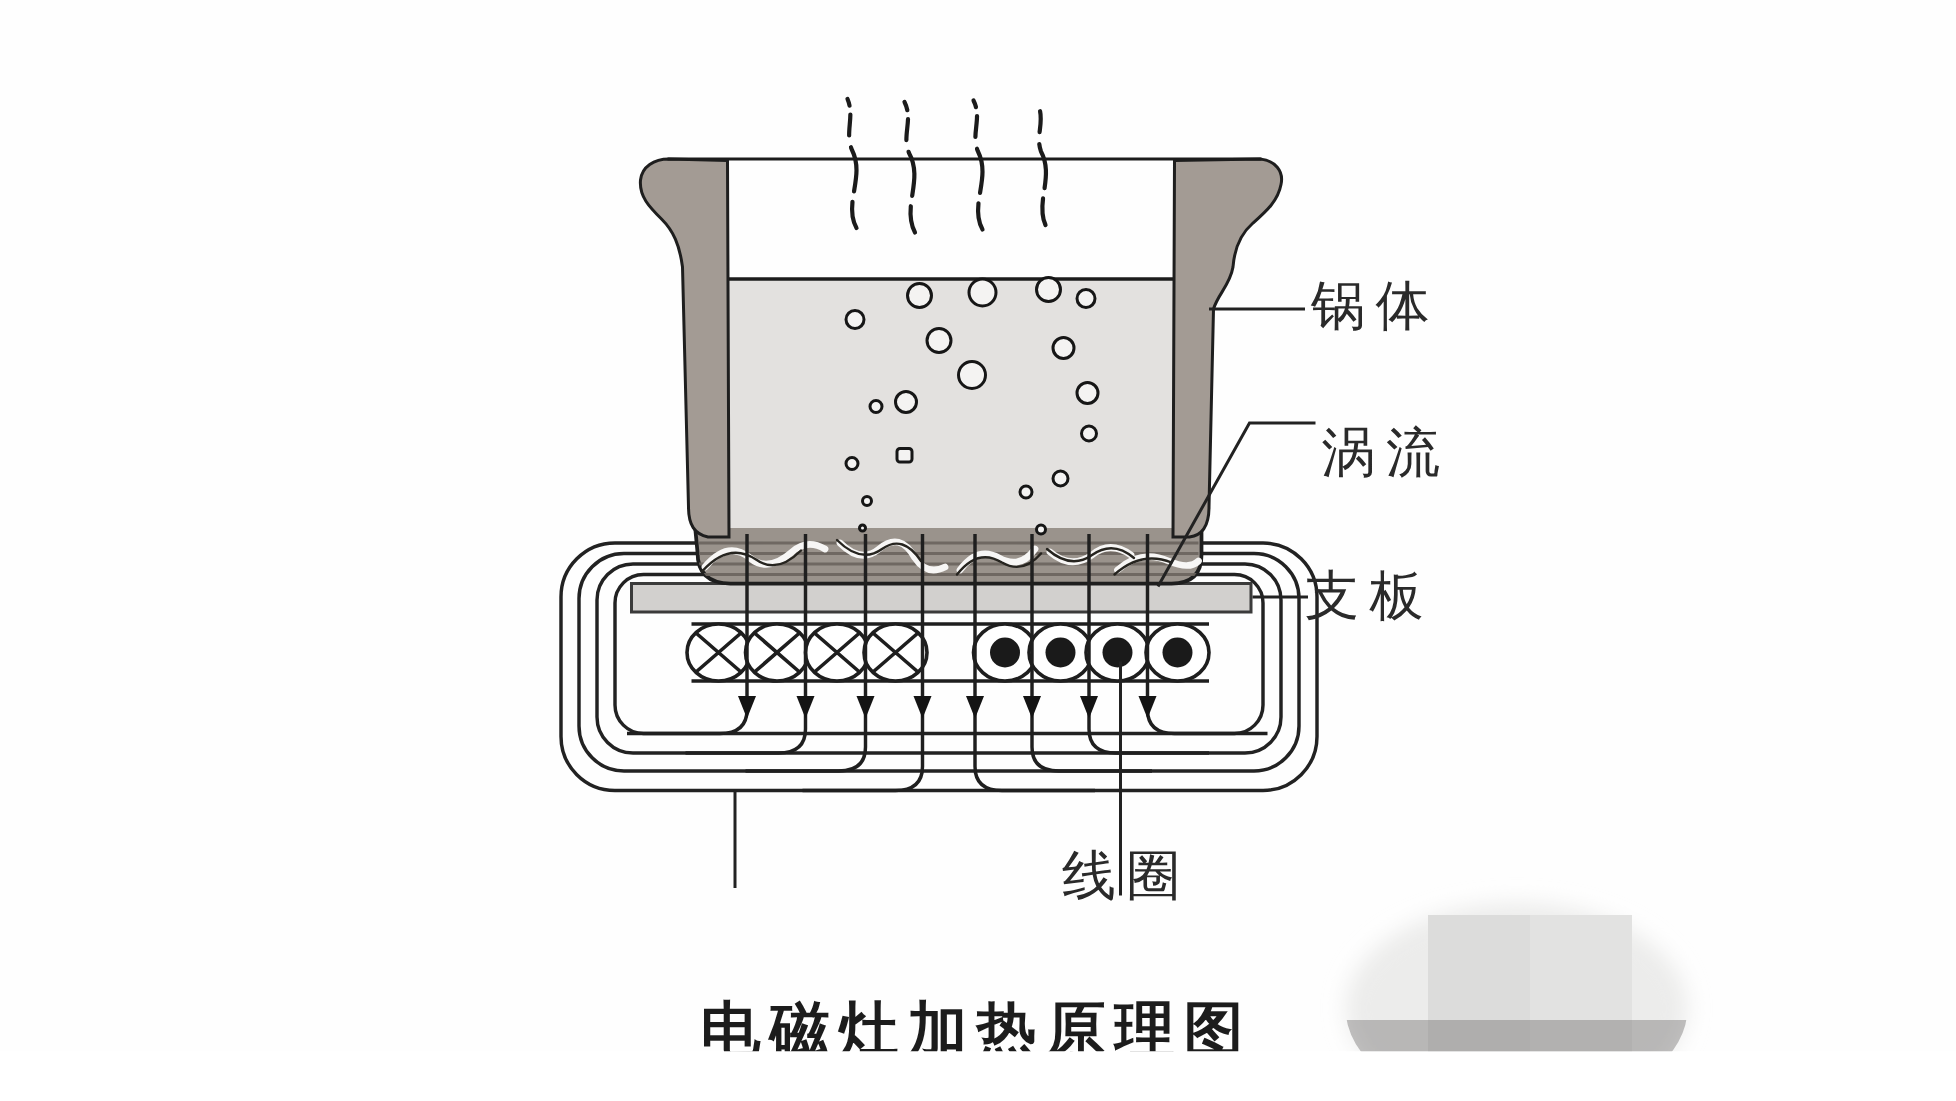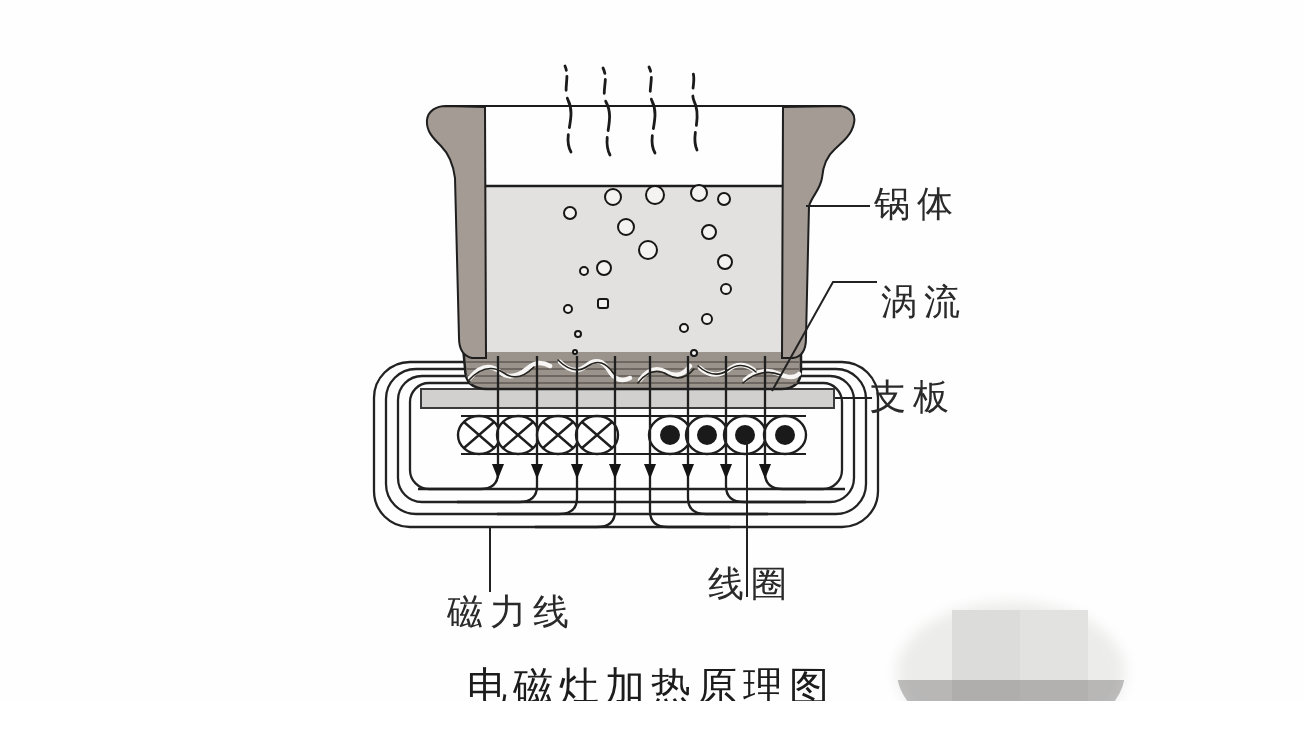--- a/index.html
+++ b/index.html
@@ -6,21 +6,21 @@
   #stage{
     position:relative;width:1304px;height:701px;background:#fefefe;
     font-family:"Liberation Sans","DejaVu Sans",sans-serif;overflow:hidden;
   }
   #art{position:absolute;left:0;top:0;}
   .lbl{
     position:absolute;color:#2a2a2a;font-size:36px;line-height:1.1;
     letter-spacing:7px;white-space:nowrap;user-select:none;
   }
   .title{
-    position:absolute;color:#1c1c1c;font-size:40px;font-weight:normal;
+    position:absolute;color:#1c1c1c;font-size:40px;font-weight:bold;
     letter-spacing:6px;white-space:nowrap;user-select:none;
   }
 </style>
 </head>
 <body>
 
 <div id="stage">
 
   <svg id="art" width="1304" height="734" viewBox="0 0 1304 734">
 
@@ -178,18 +178,17 @@
       <path d="M747,441 V597"></path>
     </g>
   </svg>
 
   <div class="lbl" style="left:874px;top:184px;">锅体</div>
 
   <div class="lbl" style="left:881px;top:257px;margin-top:25px;">涡流</div>
 
   <div class="lbl" style="left:858px;top:377px;margin-left:12px;">支板</div>
 
-  <div class="lbl" style="left:447px;top:592px;">磁力线</div>
 
   <div class="lbl" style="left:708px;top:564px;">线圈</div>
 
   <div class="title" style="left:467px;top:659px;">电磁灶加热原理图</div>
 </div>
 
 </body></html>

